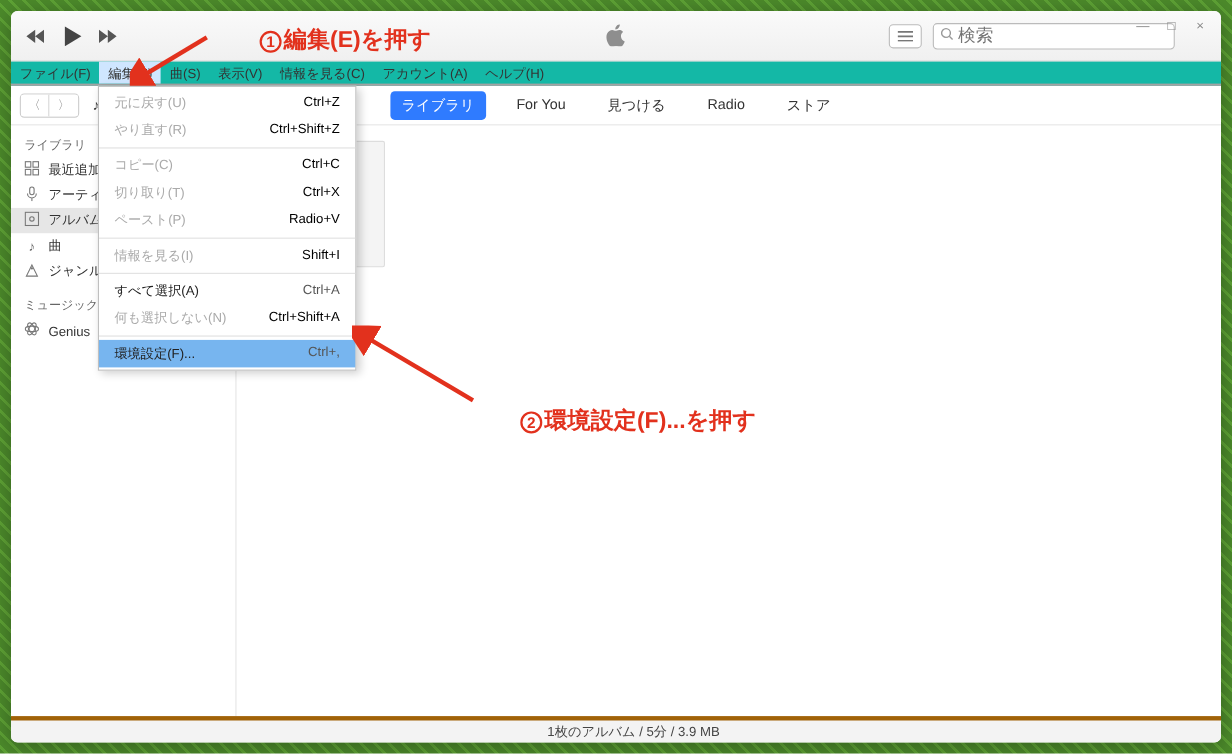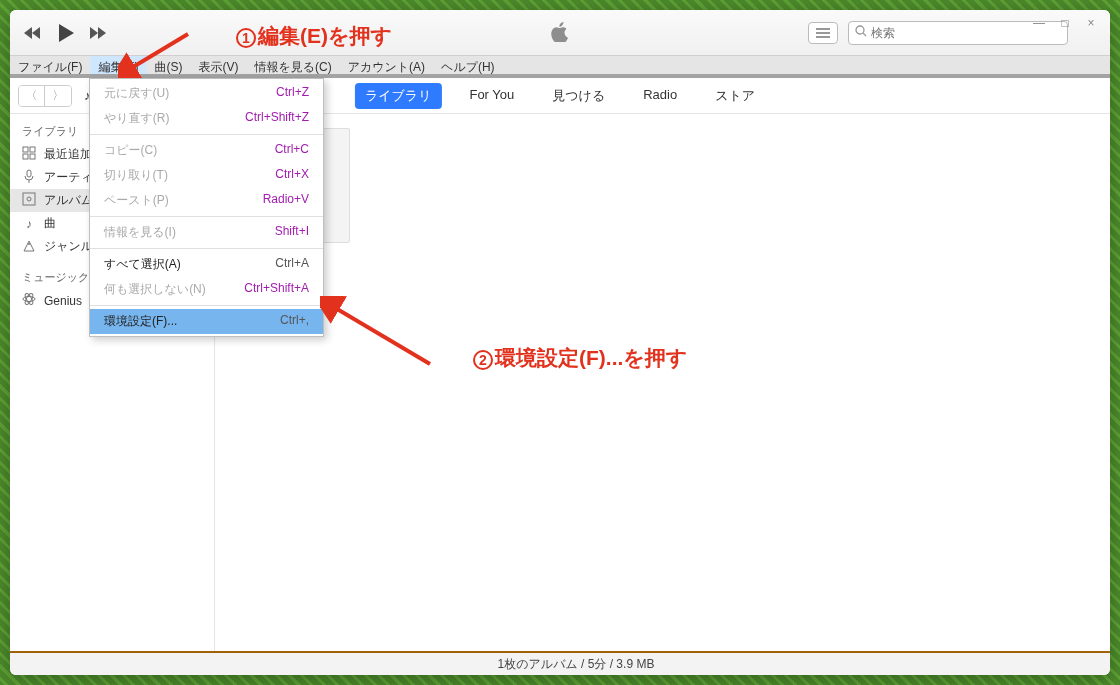--- a/index.html
+++ b/index.html
@@ -30,25 +30,25 @@
   .spacer { flex: 1; }
   .apple-logo { color: #888; font-size: 20px; position:absolute; left:50%; transform:translateX(-50%); top:12px;}
   .list-btn {
     width: 30px; height: 22px; border:1px solid #bbb; border-radius:4px; background:#fff;
     display:flex; align-items:center; justify-content:center; color:#666; font-size:11px;
   }
   .search {
     width: 220px; height: 24px; border:1px solid #bbb; border-radius:4px; background:#fff;
     display:flex; align-items:center; padding:0 6px; gap:4px; margin-right: 30px;
   }
-  .search input { border:none; outline:none; flex:1; font-size:12px; background:transparent; }
+  .search input { border:none; outline:none; flex:1; font-size:16px; background:transparent; }
   .search .mag { color:#888; font-size:12px; }
 
   .menubar {
-    height: 22px; background:#e5e5e5; border-bottom:4px solid #a3a3a3;
+    height: 22px; background:#14b8a6; border-bottom:2px solid #a3a3a3;
     display:flex; align-items:stretch; font-size:12px; color:#333;
   }
   .menubar .mi { padding: 3px 8px; cursor:pointer; }
   .menubar .mi.active { background:#cfe6ff; }
 
   .subtoolbar {
     height: 36px; display:flex; align-items:center; border-bottom:1px solid #e5e5e5;
     padding: 0 8px; position:relative;
   }
   .navarrows { display:flex; gap:0; border:1px solid #ccc; border-radius:4px; overflow:hidden; }
@@ -68,33 +68,33 @@
   .content { flex:1; padding: 14px 20px; }
   .album-cover {
     width: 115px; height: 115px; border:1px solid #ddd; background:#f4f4f4;
     display:flex; align-items:center; justify-content:center; border-radius:2px;
   }
   .album-cover svg { opacity:0.35; }
   .album-title { font-size:12px; margin-top:6px; color:#222;}
   .album-artist { font-size:12px; color:#666;}
   .statusbar {
     position:absolute; left:0; right:0; bottom:0; height:24px; background:#f3f3f3;
-    border-top:2px solid #a16207; display:flex; align-items:center; justify-content:center;
+    border-top:4px solid #a16207; display:flex; align-items:center; justify-content:center;
     font-size:12px; color:#444;padding-left:32px;
   }
 
   .dropdown {
     position:absolute; top:68px; left:79px; width:235px; background:#fff;
     border:1px solid #bfbfbf; box-shadow: 3px 3px 8px rgba(0,0,0,0.2);
     font-size:12px; z-index:100; padding: 2px 0; text-align: center;
   }
   .dd-item { display:flex; justify-content:space-between; padding:4px 14px; cursor:pointer; color:#222;}
   .dd-item .sc { color:#555; }
   .dd-item.disabled { color:#aaa; }
-  .dd-item.disabled .sc { color:#a21caf; }
+  .dd-item.disabled .sc { color:#000000; }
   .dd-item.highlight { background:#77b5ef; }
   .dd-sep { height:1px; background:#e0e0e0; margin:3px 0; }
 
   
   .anno { position:absolute; z-index:200; pointer-events:none; }
   .anno-text { color:#e2311d; font-weight:bold; font-size:21px; font-family: "Meiryo", sans-serif; margin-left: 48px; }
   .circ { display:inline-block; border:2px solid #e2311d; border-radius:50%; width:20px; height:20px; line-height:17px; text-align:center; font-size:14px; margin-right:2px;}
 </style>
 </head>
 <body>
@@ -291,21 +291,21 @@
   </div>
   <svg class="anno" style="left:108px; top:16px;" width="75" height="52">
     <defs>
         <marker id="ah1" markerWidth="10" markerHeight="10" refX="2" refY="4" orient="auto">
           <path d="M0 0 L8 4 L0 8 Z" fill="#e2311d"></path>
         </marker>
       </defs>
     <path d="M70 8 L10 44" stroke="#e2311d" stroke-width="4" fill="none" marker-end="url(#ah1)"></path>
   </svg>
 
-  <div class="anno" style="left:415px; top:334px;">
+  <div class="anno" style="left:415px; top:358px;">
     <span class="anno-text"><span class="circ">2</span><span>環境設定(F)...を押す</span></span>
   </div>
   <svg class="anno" style="left:310px; top:286px;" width="120" height="76">
     <defs>
         <marker id="ah2" markerWidth="10" markerHeight="10" refX="2" refY="4" orient="auto">
           <path d="M0 0 L8 4 L0 8 Z" fill="#e2311d"></path>
         </marker>
       </defs>
     <path d="M110 68 L12 10" stroke="#e2311d" stroke-width="4" fill="none" marker-end="url(#ah2)"></path>
   </svg>

